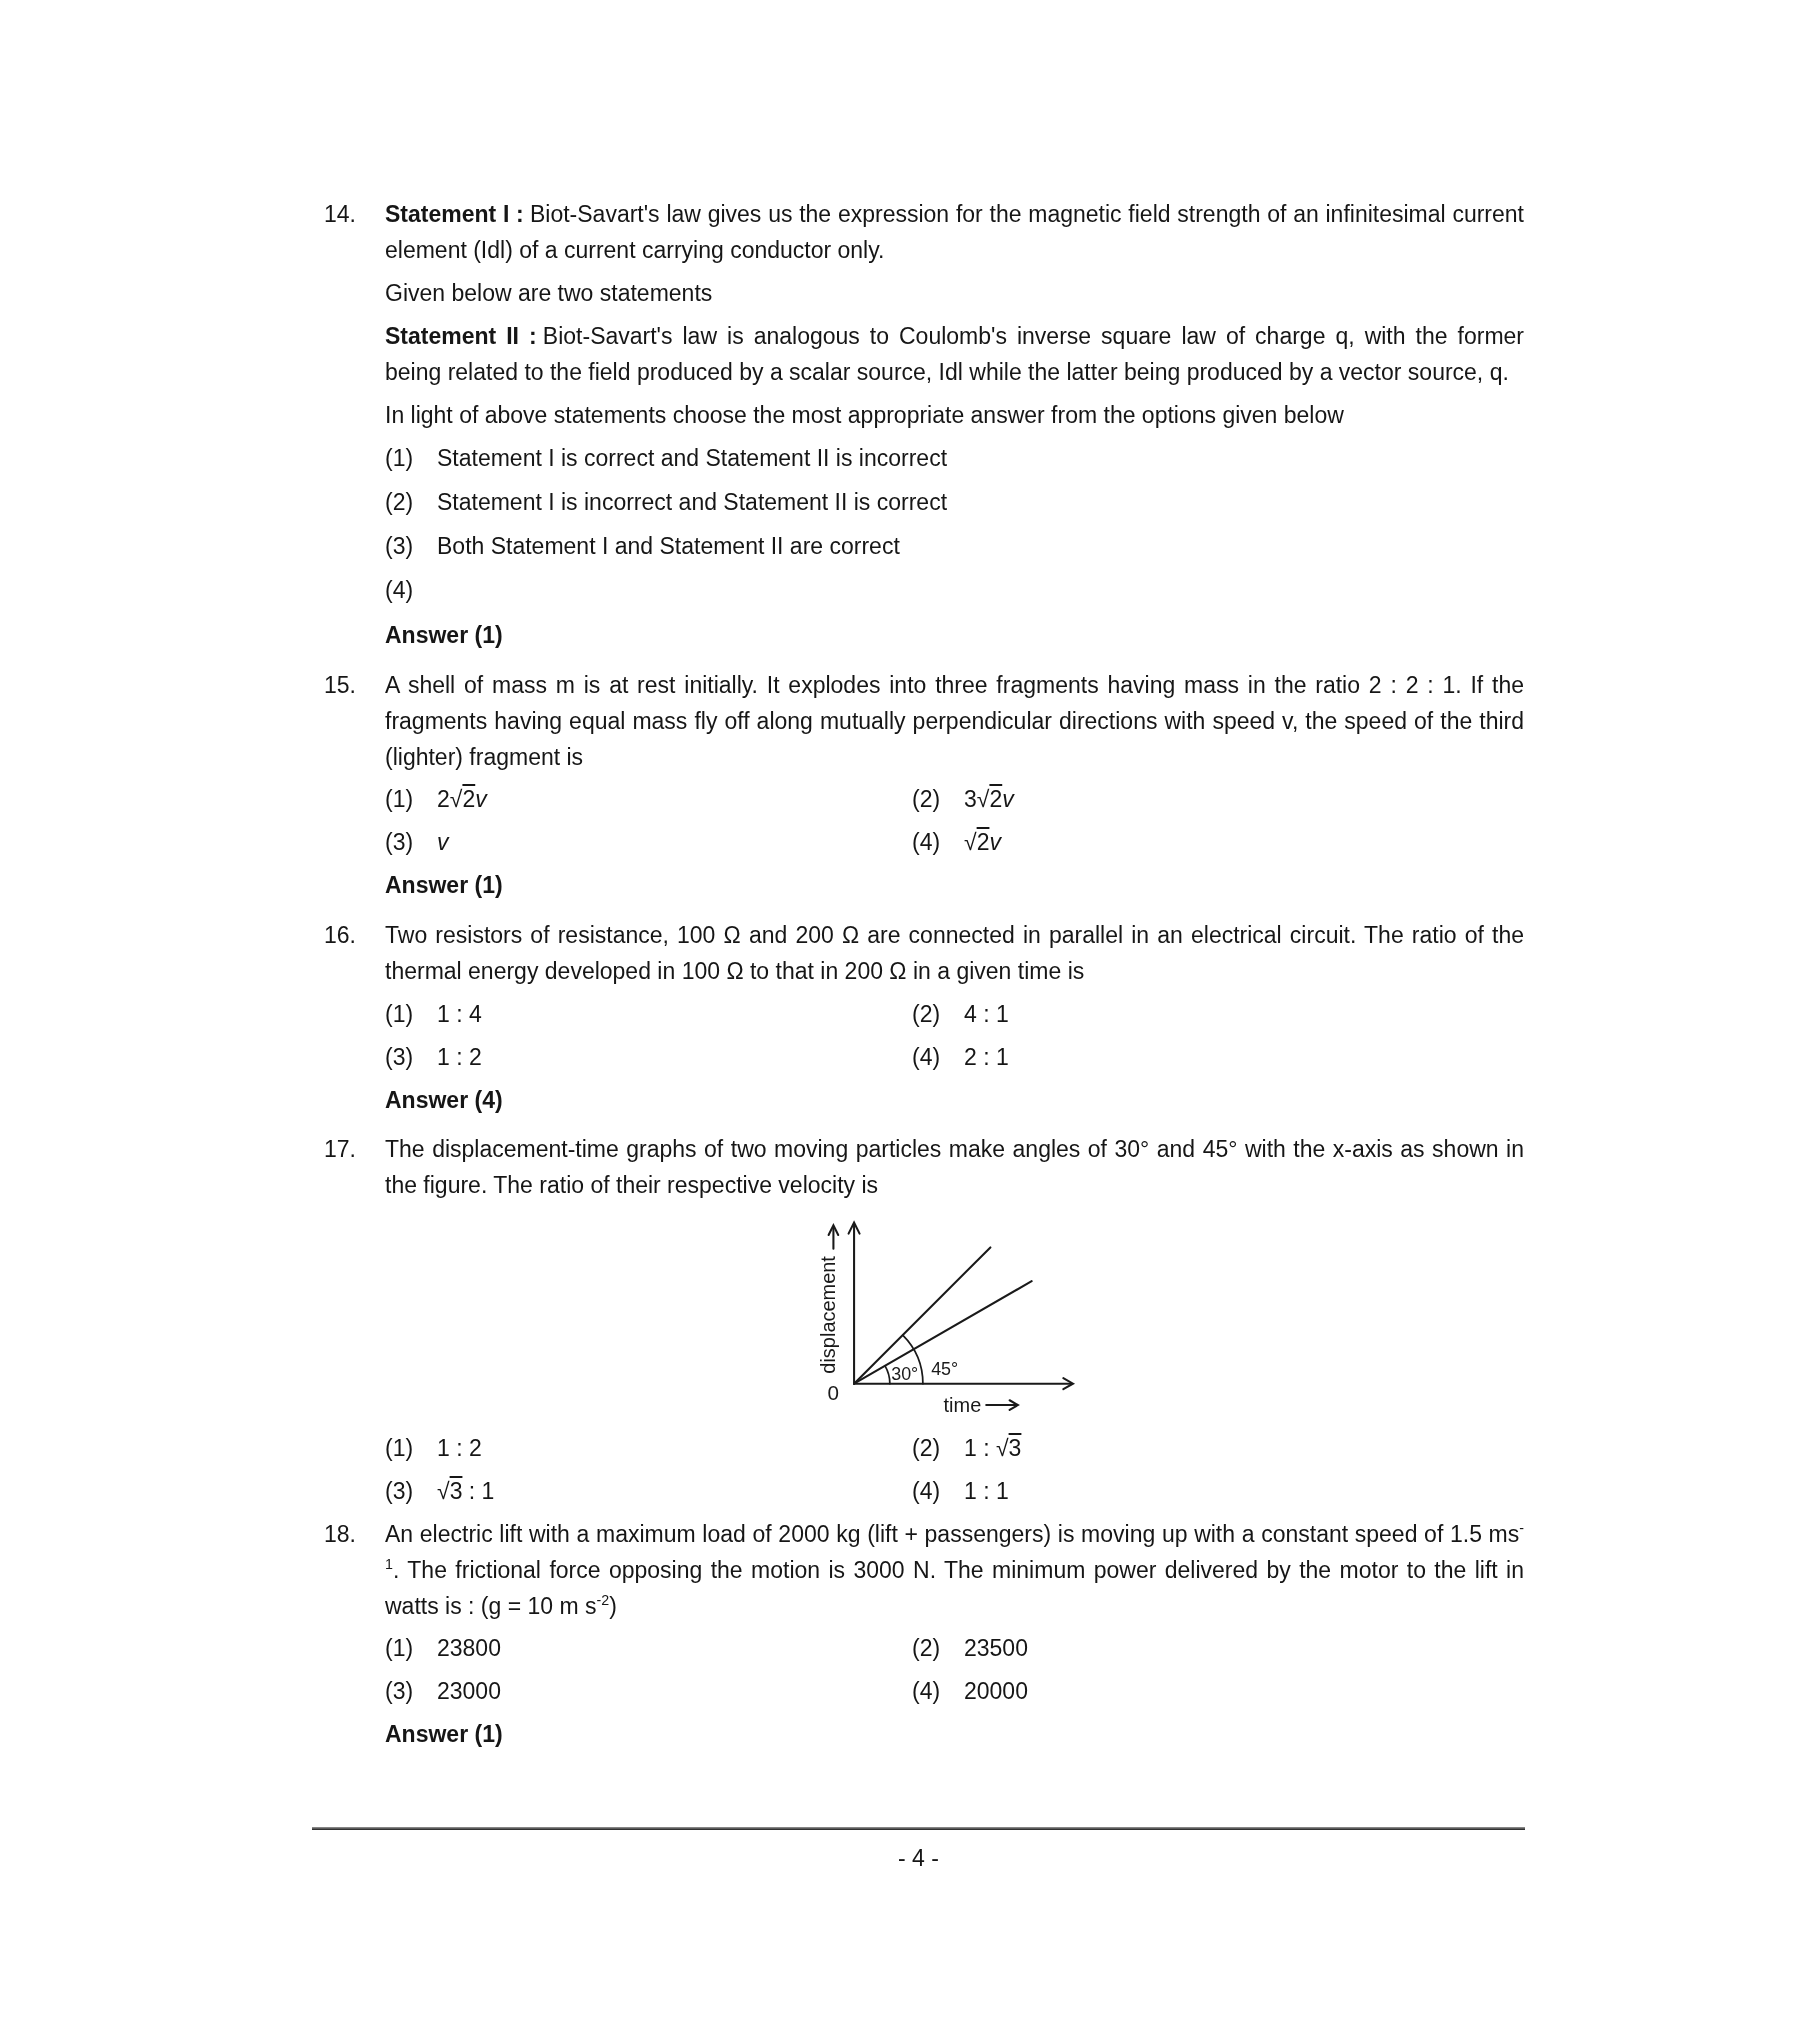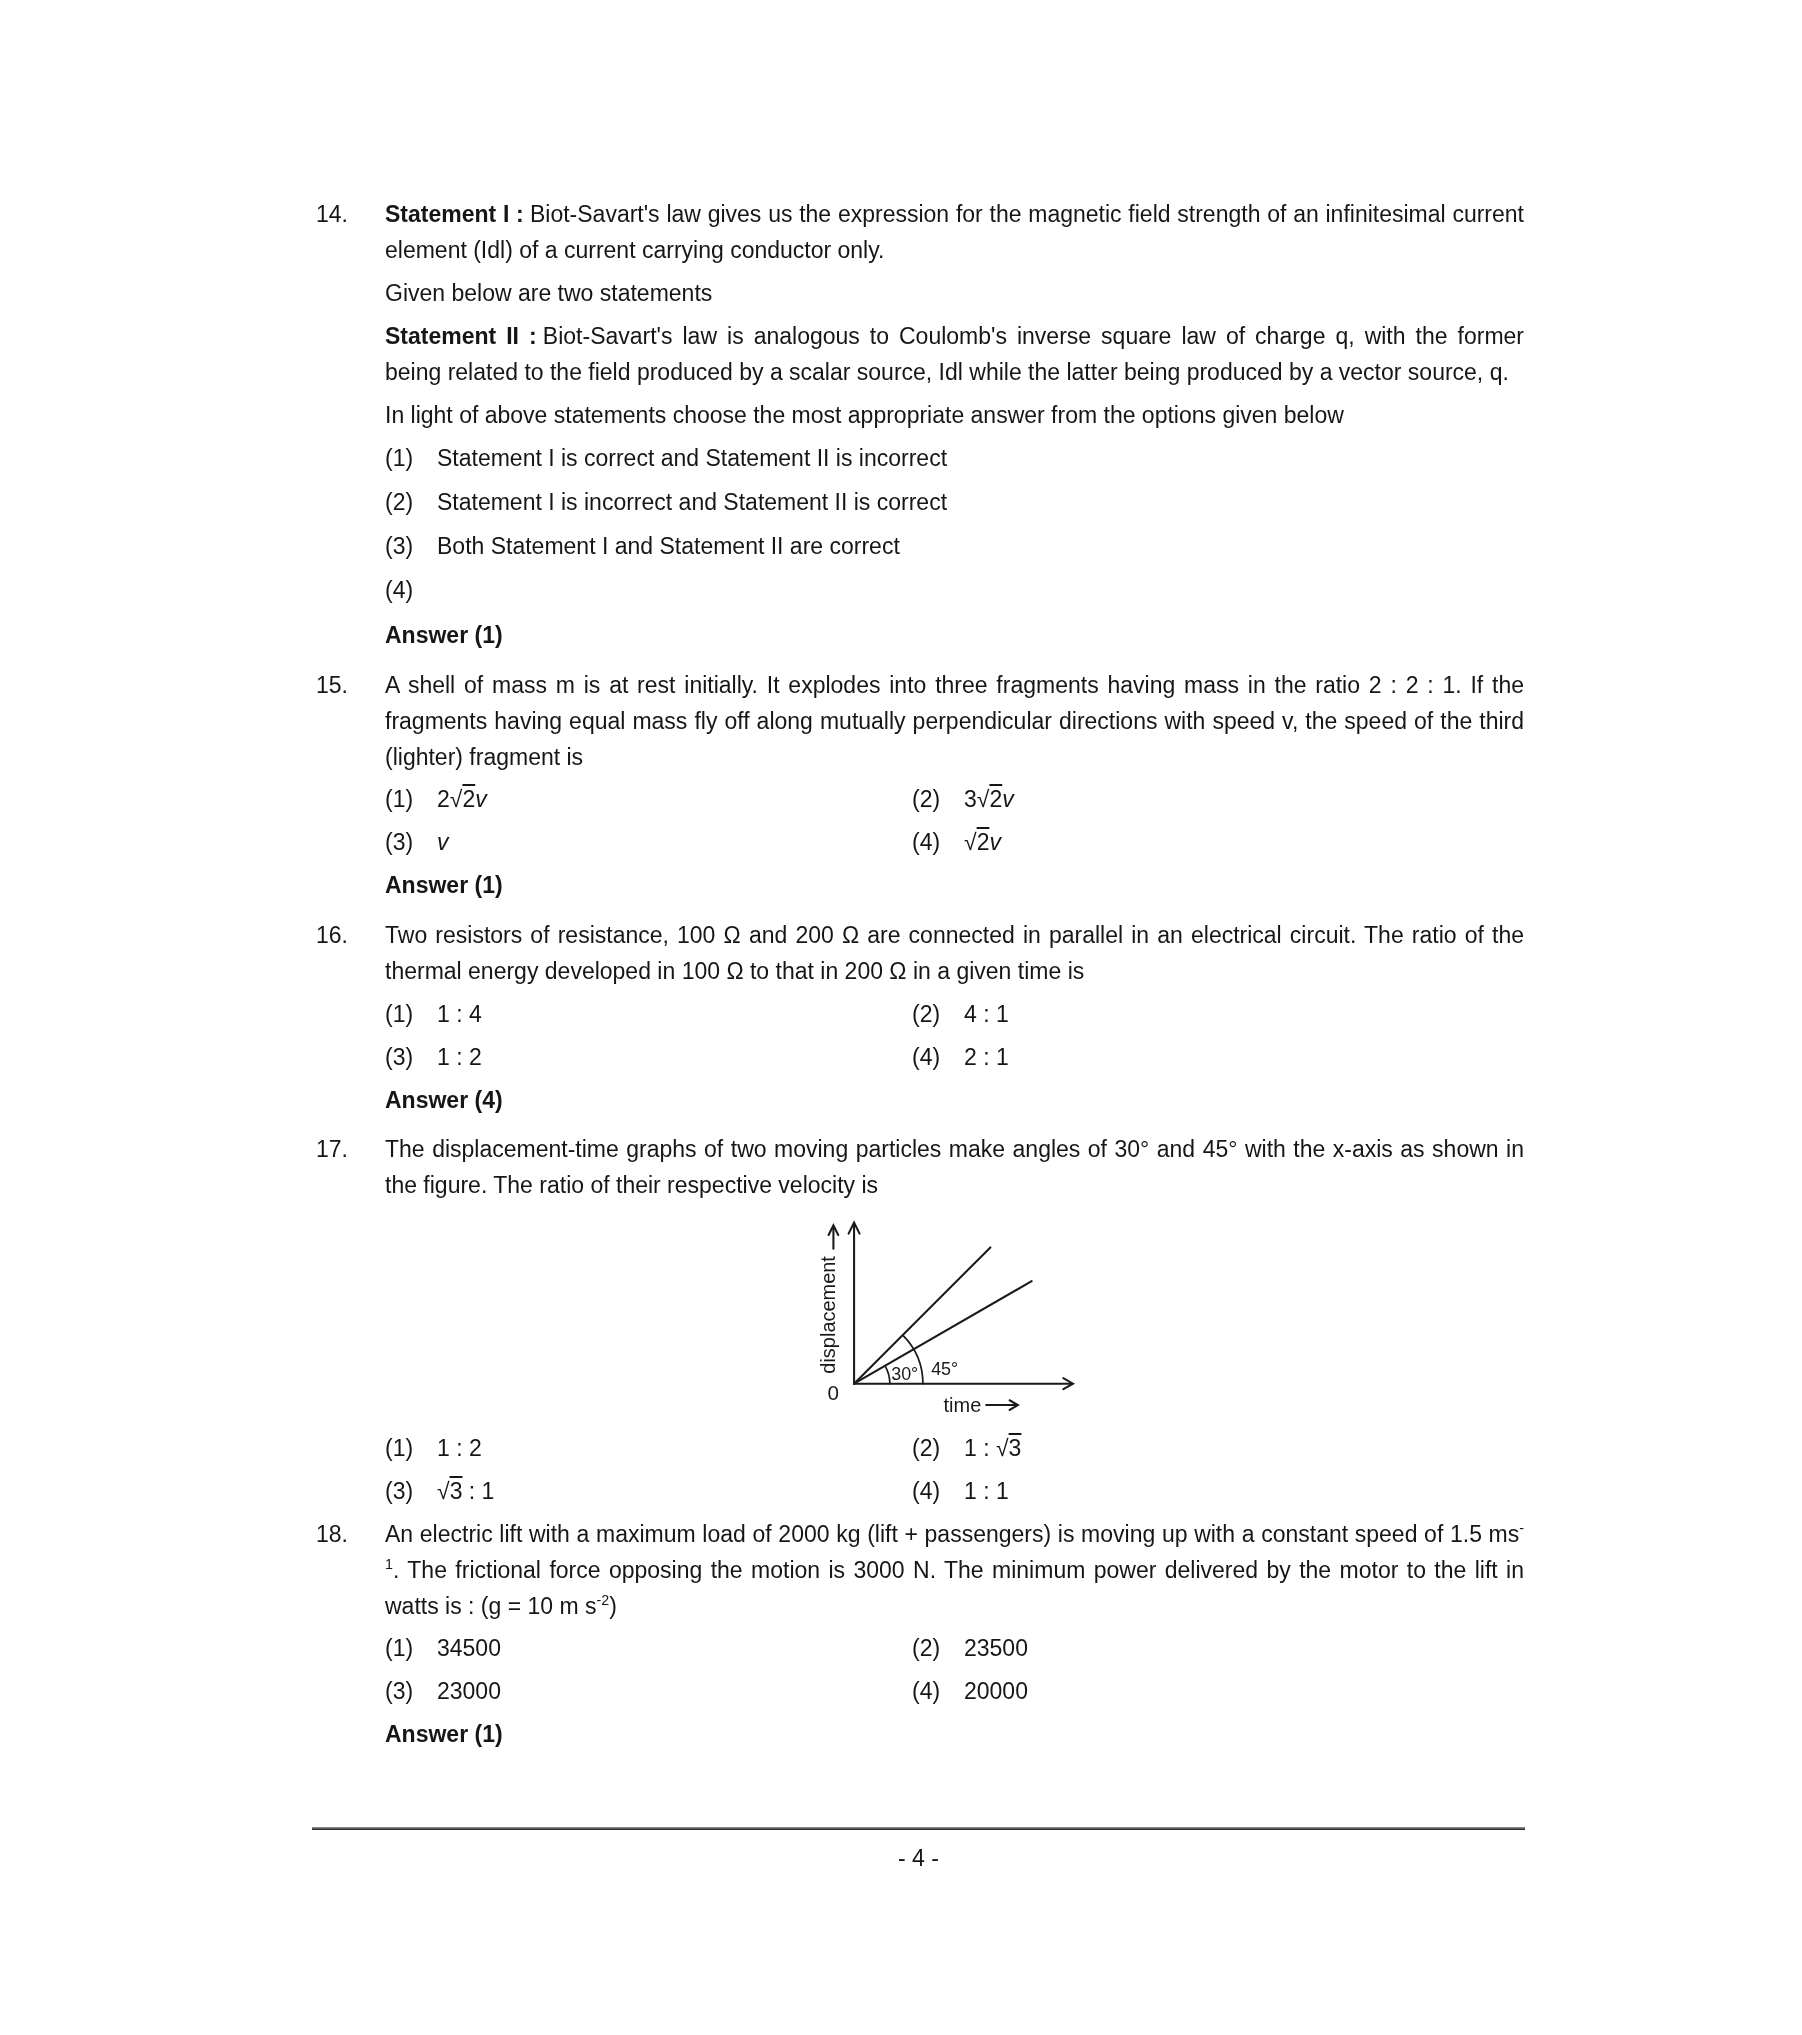--- a/index.html
+++ b/index.html
@@ -12,21 +12,21 @@
     font-size: 23px;
     color: #161616;
     -webkit-font-smoothing: antialiased;
   }
   .content {
     position: absolute;
     left: 316px; top: 196px;
     width: 1208px;
   }
   .question { position: relative; margin-bottom: 6.9px; }
-  .q-num { position: absolute; left: 0; top: 0; line-height: 36px; }
+  .q-num { position: absolute; left: 8px; top: 0; line-height: 36px; }
   .q-body { margin-left: 69px; }
   .q-text {
     margin: 0 0 6.9px 0;
     line-height: 36px;
     text-align: justify;
   }
   .stmt-label { font-weight: bold; margin-right: 6.2px; }
   
   .opts-single .opt { margin-bottom: 8.3px; }
   .opt { display: flex; line-height: 36px; }
@@ -205,21 +205,21 @@
     </div>
   </section>
 
   <section class="question">
     <span class="q-num">18.</span>
     <div class="q-body">
       <p class="q-text math">An electric lift with a maximum load of 2000 kg (lift + passengers) is moving up with a constant speed of 1.5 ms<sup>-1</sup>. The frictional force opposing the motion is 3000 N. The minimum power delivered by the motor to the lift in watts is : (g = 10 m s<sup>-2</sup>)</p>
       <div class="opt-row">
         <div class="opt">
             <span class="opt-label">(1)</span>
-            <span class="opt-val">34500</span>
+            <span class="opt-val">23800</span>
           </div>
         <div class="opt">
             <span class="opt-label">(2)</span>
             <span class="opt-val">23500</span>
           </div>
       </div>
       <div class="opt-row">
         <div class="opt">
             <span class="opt-label">(3)</span>
             <span class="opt-val">23000</span>

